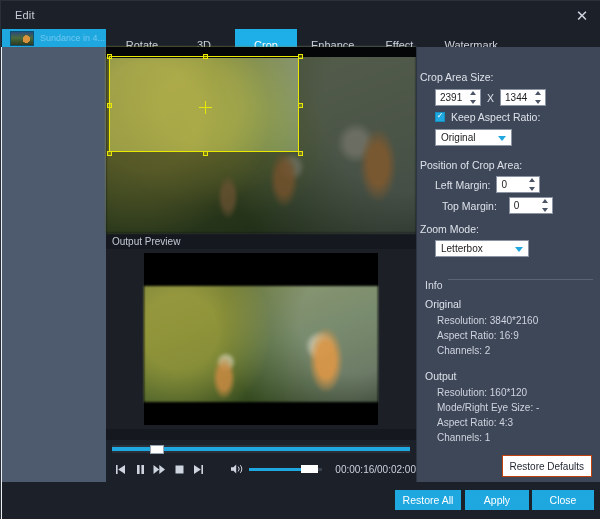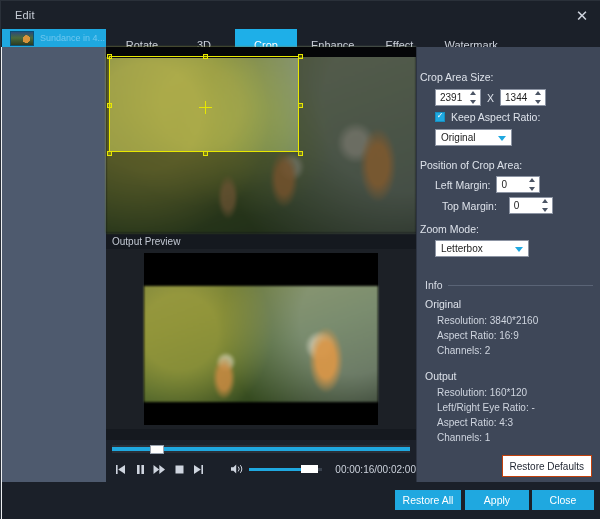--- a/index.html
+++ b/index.html
@@ -263,21 +263,21 @@
     cursor: pointer;
   }
   .sel .val { font-size: 10px; color: #222; padding-left: 5px; }
   .sel .caret {
     position: absolute; right: 5px; top: 6px;
     width: 0; height: 0;
     border-left: 4px solid transparent; border-right: 4px solid transparent;
     border-top: 5px solid #1fa8e0;
   }
 
-  .info-hdr { display: flex; align-items: center; gap: 5px; }
+  .info-hdr { display: flex; align-items: flex-start; gap: 5px; }
   .info-line { flex: 1; height: 1px; background: #5a6476; }
   .info-txt { color: #d7dce5; font-size: 10.5px; }
   .info-group { color: #dde2ea; font-size: 10.5px; }
   .info-item { color: #cfd5df; font-size: 10px; padding-left: 12px; }
 
   .restore-def {
     position: absolute; right: 8px; top: 408px;
     height: 22px; padding: 0 7px;
     background: #ffffff; border: 1px solid #c2410c;
     color: #1e2430; font-size: 10px;
@@ -514,21 +514,21 @@
       <div class="info-item">Channels: 2</div>
     </div>
 
     <div class="sec" style="left:8px; top:323px;">
       <div class="info-group">Output</div>
     </div>
     <div class="sec" style="left:8px; top:340px;">
       <div class="info-item">Resolution: 160*120</div>
     </div>
     <div class="sec" style="left:8px; top:355px;">
-      <div class="info-item">Left/Right Eye Ratio: -</div>
+      <div class="info-item">Mode/Right Eye Size: -</div>
     </div>
     <div class="sec" style="left:8px; top:370px;">
       <div class="info-item">Aspect Ratio: 4:3</div>
     </div>
     <div class="sec" style="left:8px; top:385px;">
       <div class="info-item">Channels: 1</div>
     </div>
 
     <div class="restore-def">Restore Defaults</div>
   </div>

